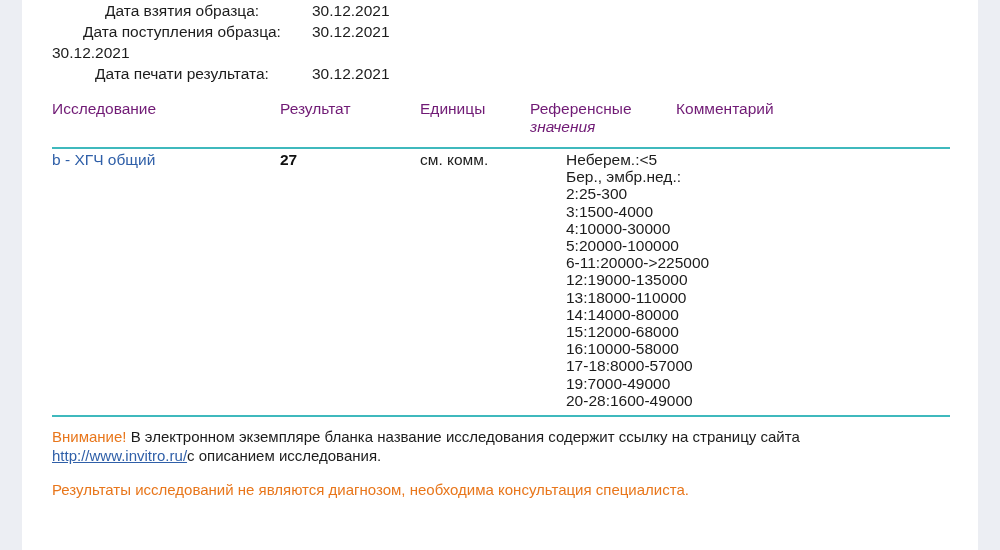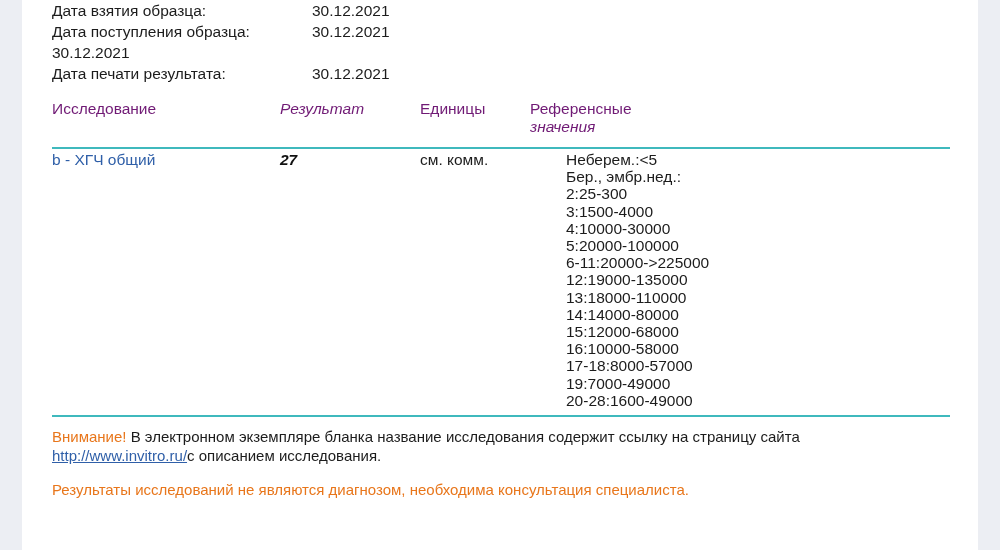--- a/index.html
+++ b/index.html
@@ -37,37 +37,38 @@
   .meta-row {
     display: flex;
     height: 21px;
     line-height: 21px;
     font-size: 15.5px;
     color: #1c1c1c;
   }
   .meta-label {
     width: 260px;
     color: #1c1c1c;
+    text-align: center;
   }
   .meta-value {
     color: #1c1c1c;
   }
 
   
   .tbl {
     margin-top: 16px;
   }
   .thead {
     display: flex;
     font-size: 15.5px;
     color: #701a75;
     padding-bottom: 11px;
   }
   .col-name  { width: 228px; }
-  .col-res   { width: 140px; font-style: italic; }
+  .col-res   { width: 140px; }
   .col-units { width: 110px; }
   .col-ref   { width: 146px; }
   .col-comm  { width: 260px; }
   .thead .col-ref span.l2 {
     display: block;
     font-style: italic;
   }
   .rule {
     height: 2px;
     background: #3fb9bd;
@@ -159,20 +160,21 @@
 
     <div class="tbl">
       <div class="thead">
         <div class="col-name">Исследование</div>
         <div class="col-res">Результат</div>
         <div class="col-units">Единицы</div>
         <div class="col-ref">
           <span>Референсные</span>
           <span class="l2">значения</span>
         </div>
+        <div class="col-comm">Комментарий</div>
       </div>
 
       <div class="rule"></div>
 
       <div class="row">
         <div class="col-name test-name">
           <span class="marker">b - </span><span>ХГЧ общий</span>
         </div>
         <div class="col-res result">27</div>
         <div class="col-ref">см. комм.</div>

